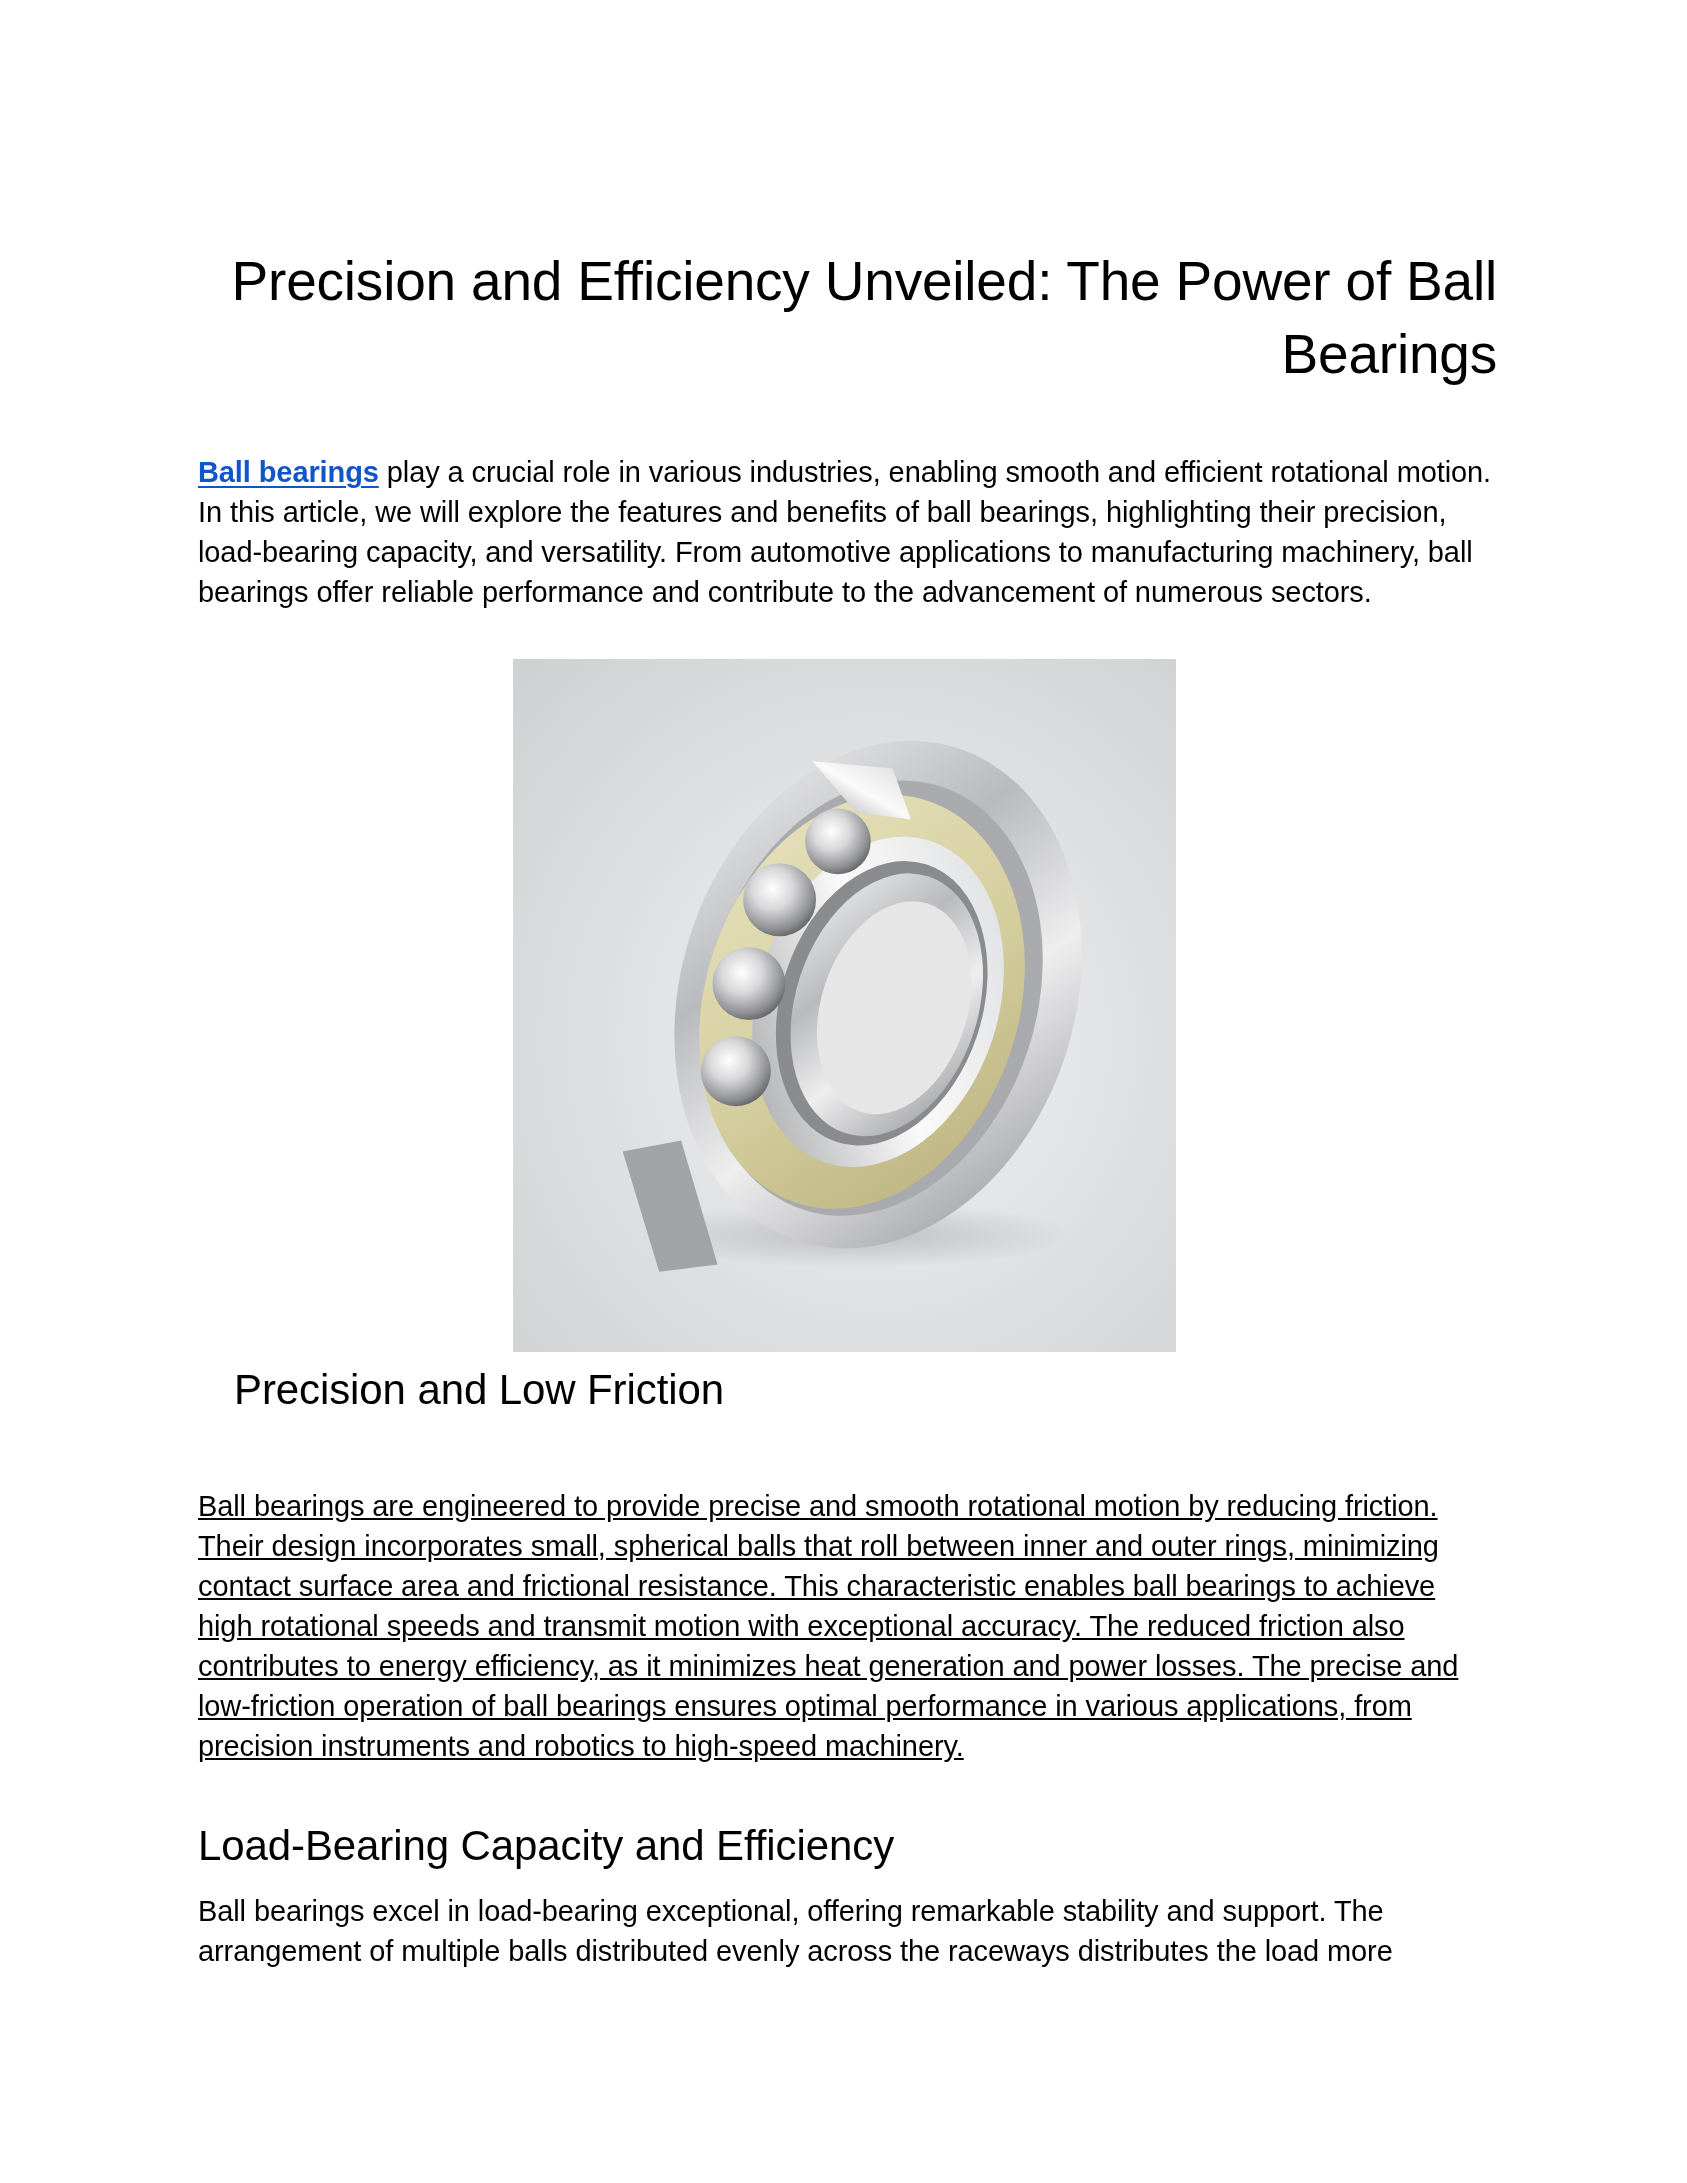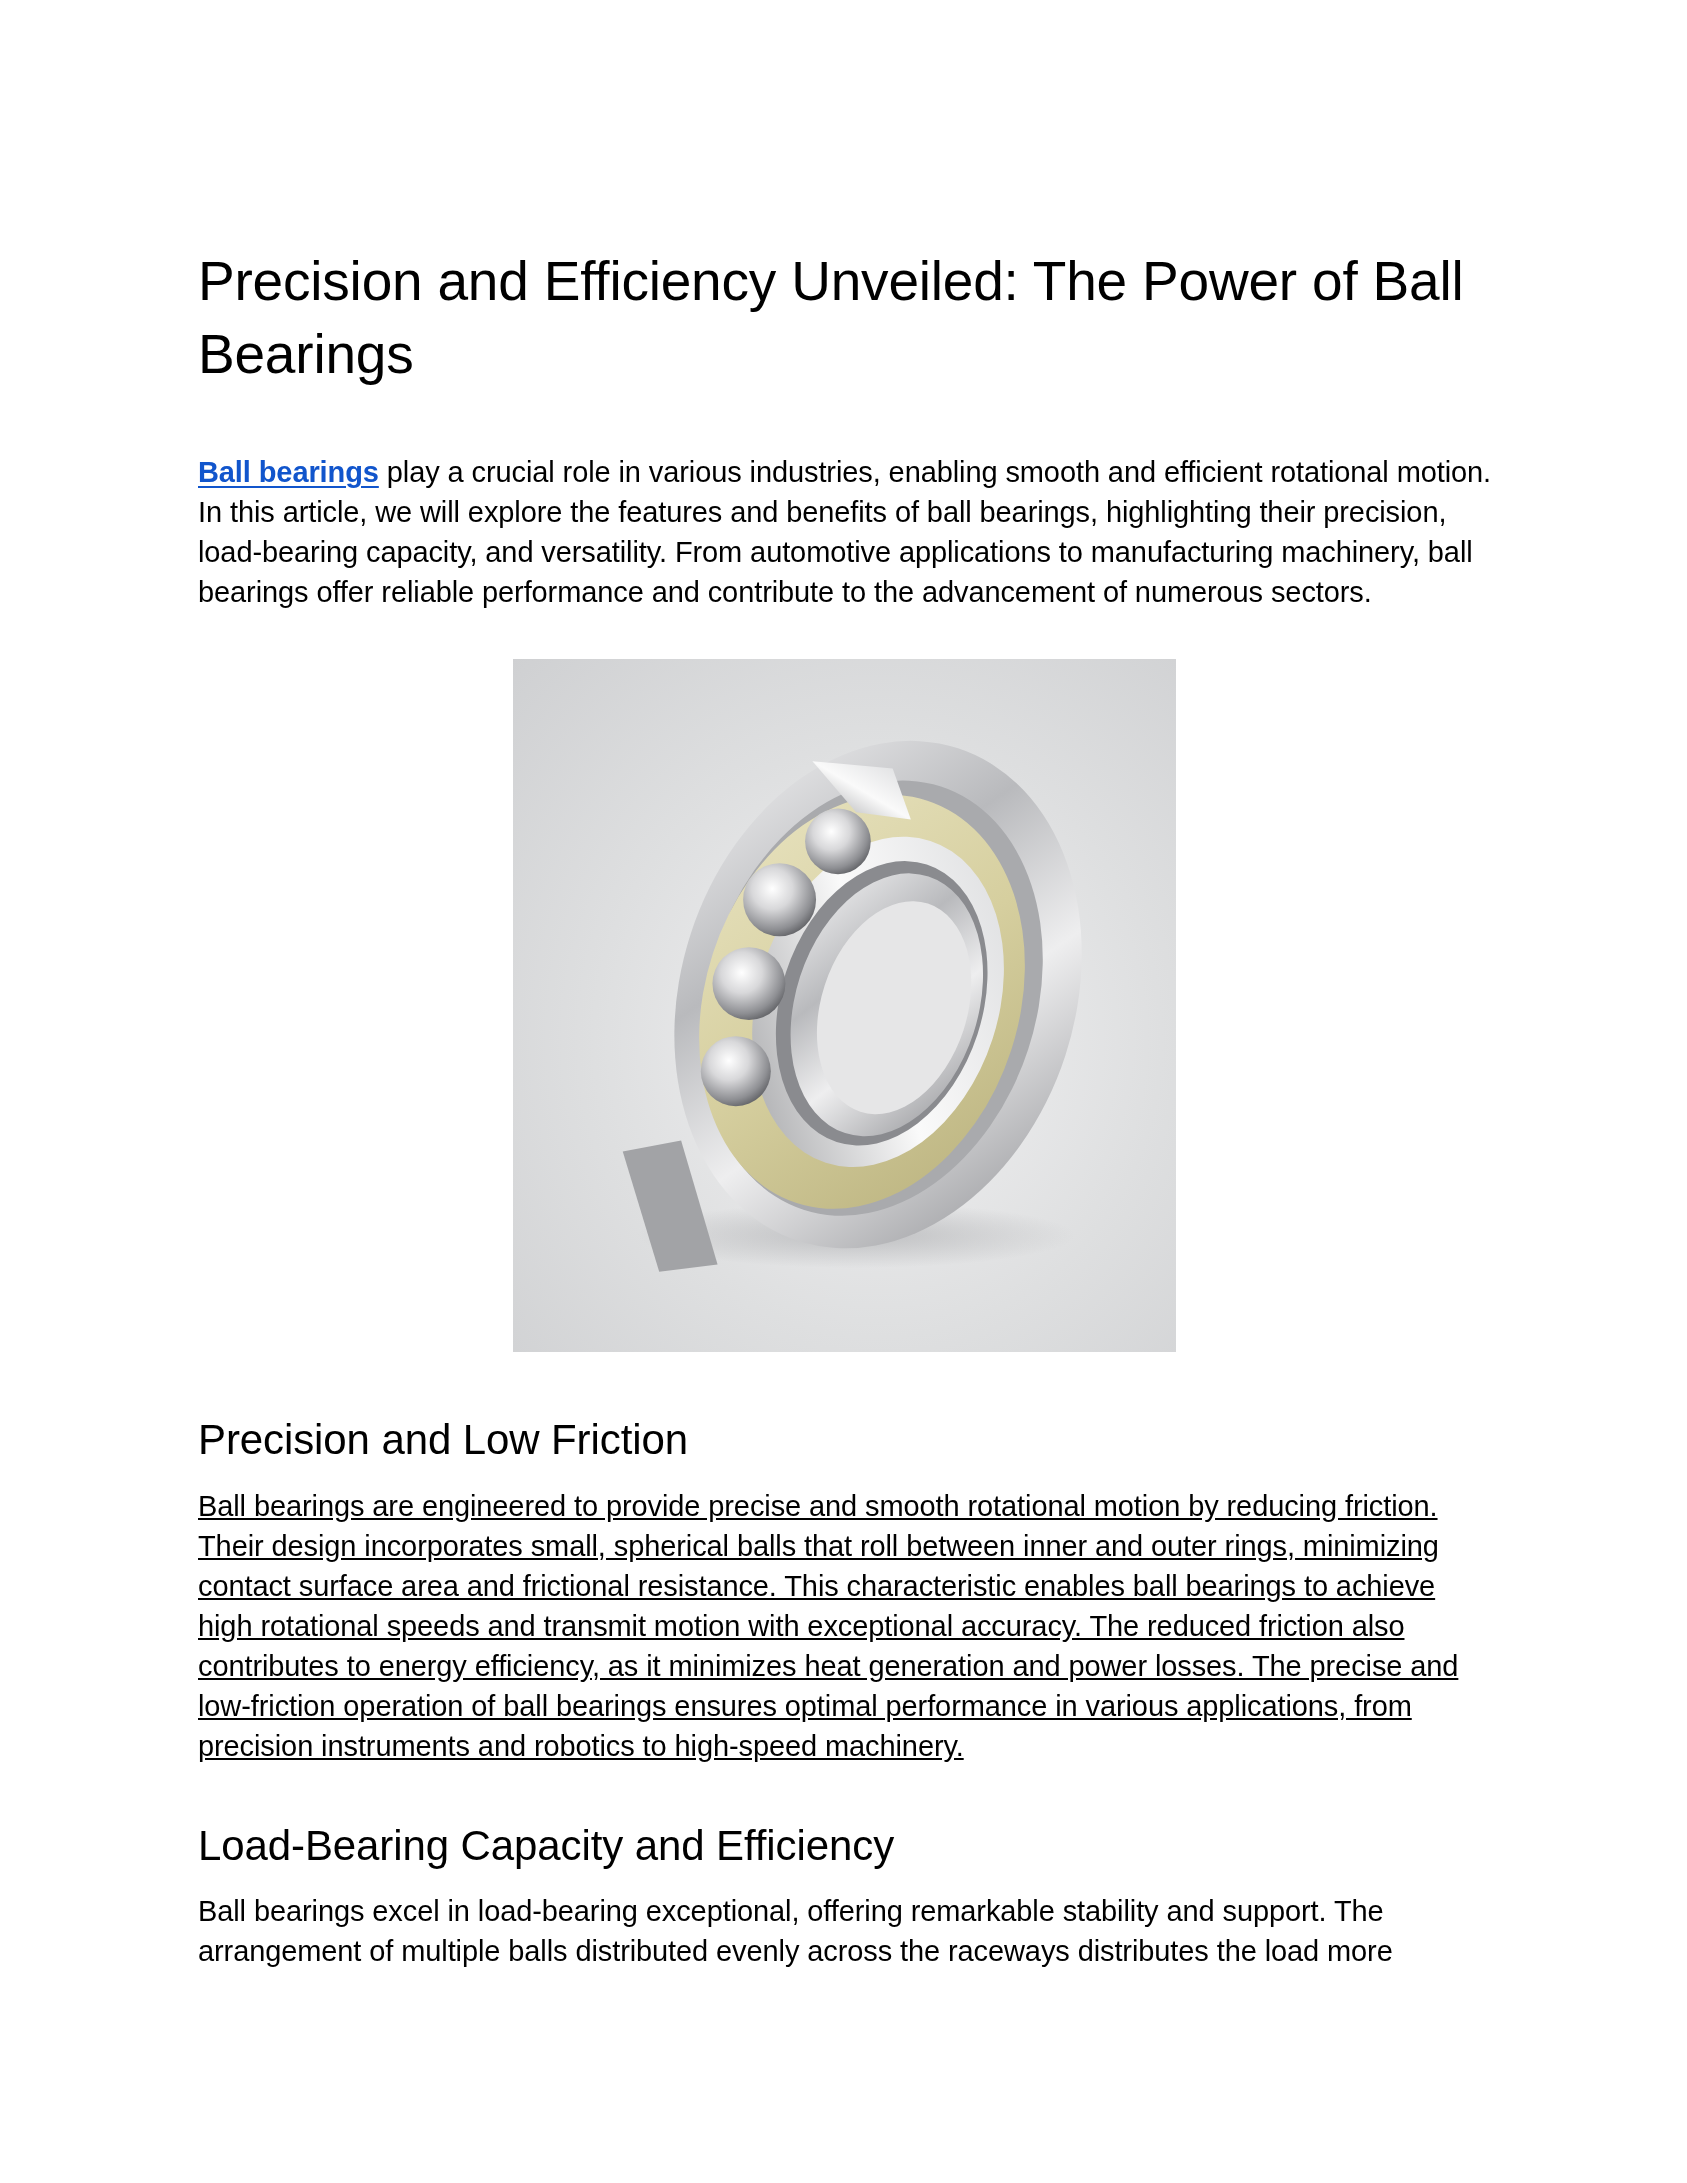--- a/index.html
+++ b/index.html
@@ -24,20 +24,21 @@
   .title {
     position: absolute;
     left: 0;
     top: 245px;
     width: 1299px;
     margin: 0;
     font-weight: normal;
     font-size: 55px;
     line-height: 73px;
     letter-spacing: -0.2px;
+    text-align: right;
   }
   .para {
     position: absolute;
     left: 0;
     width: 1299px;
     margin: 0;
     font-size: 29px;
     line-height: 40px;
     letter-spacing: -0.1px;
   }
@@ -61,21 +62,21 @@
   .h2 {
     position: absolute;
     left: 0;
     width: 1299px;
     margin: 0;
     font-weight: normal;
     font-size: 42px;
     line-height: 51px;
     letter-spacing: -0.1px;
   }
-  .h2-1 { top: 1414px; }
+  .h2-1 { top: 1364px; margin-left: 36px; }
   .p-1 { top: 1486px; text-decoration: underline; }
   .h2-2 { top: 1820px; }
   .p-2 { top: 1891px; }
 </style>
 </head>
 <body>
 
 <div class="page">
 
   <h1 class="title">Precision and Efficiency Unveiled: The Power of Ball Bearings</h1>

